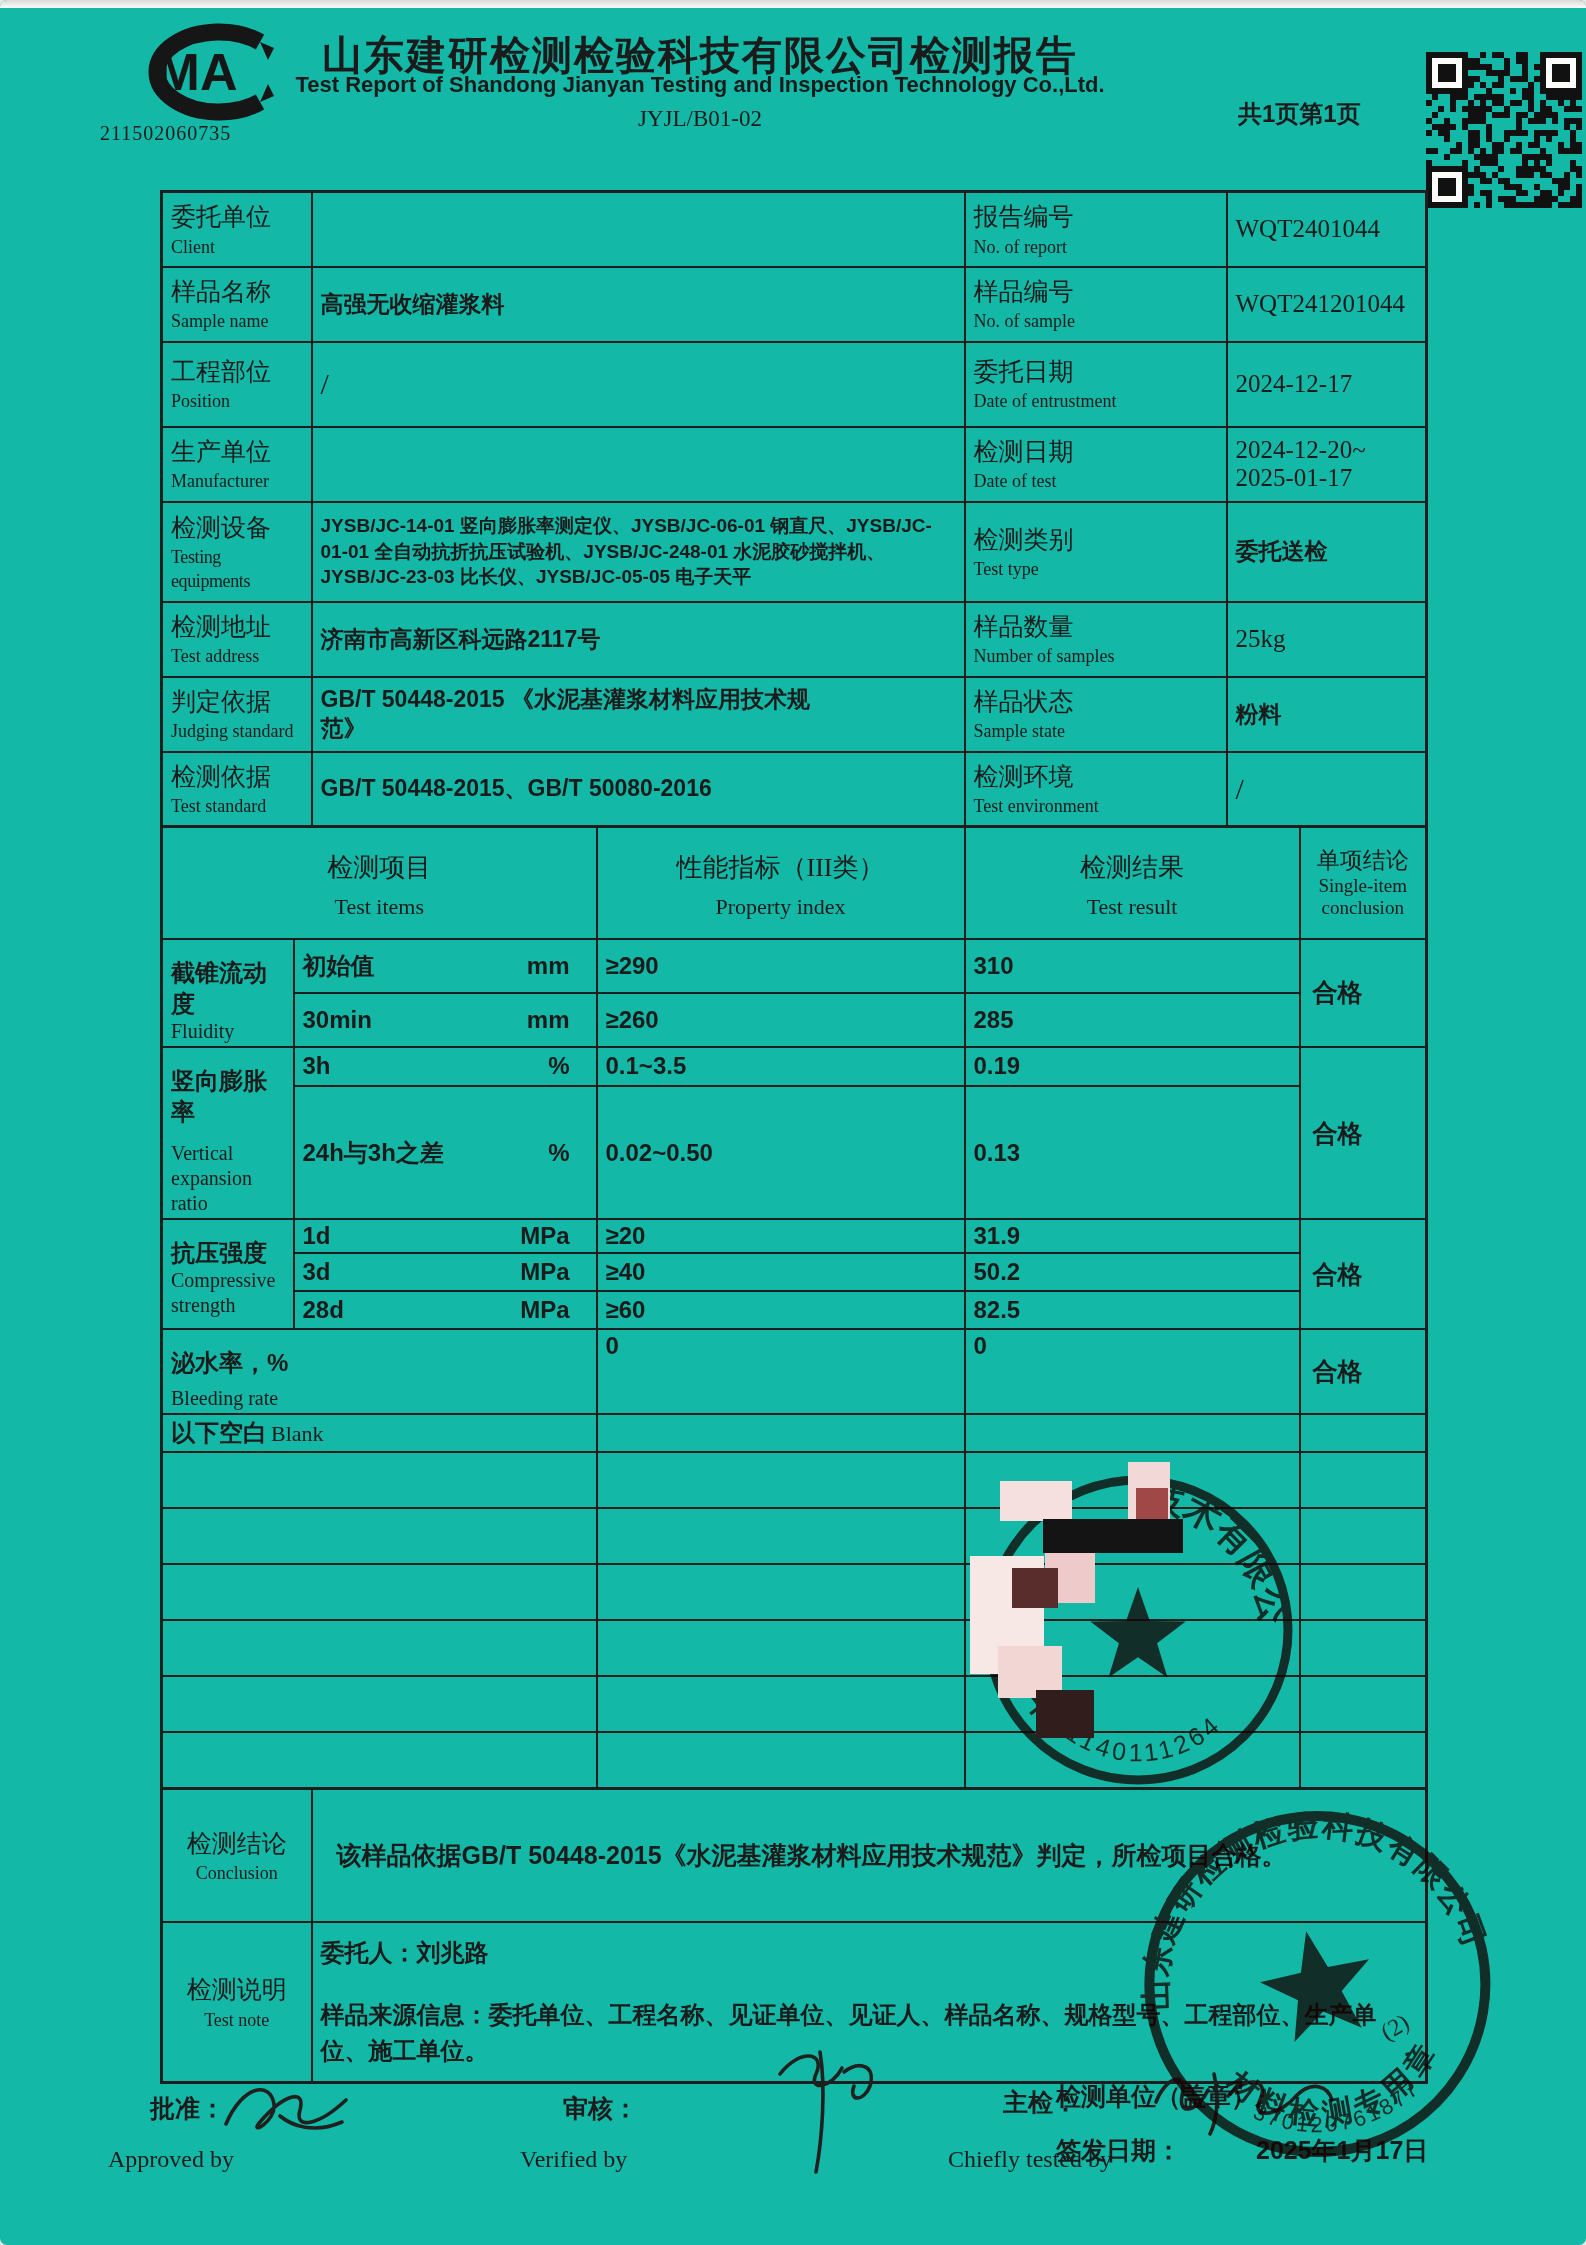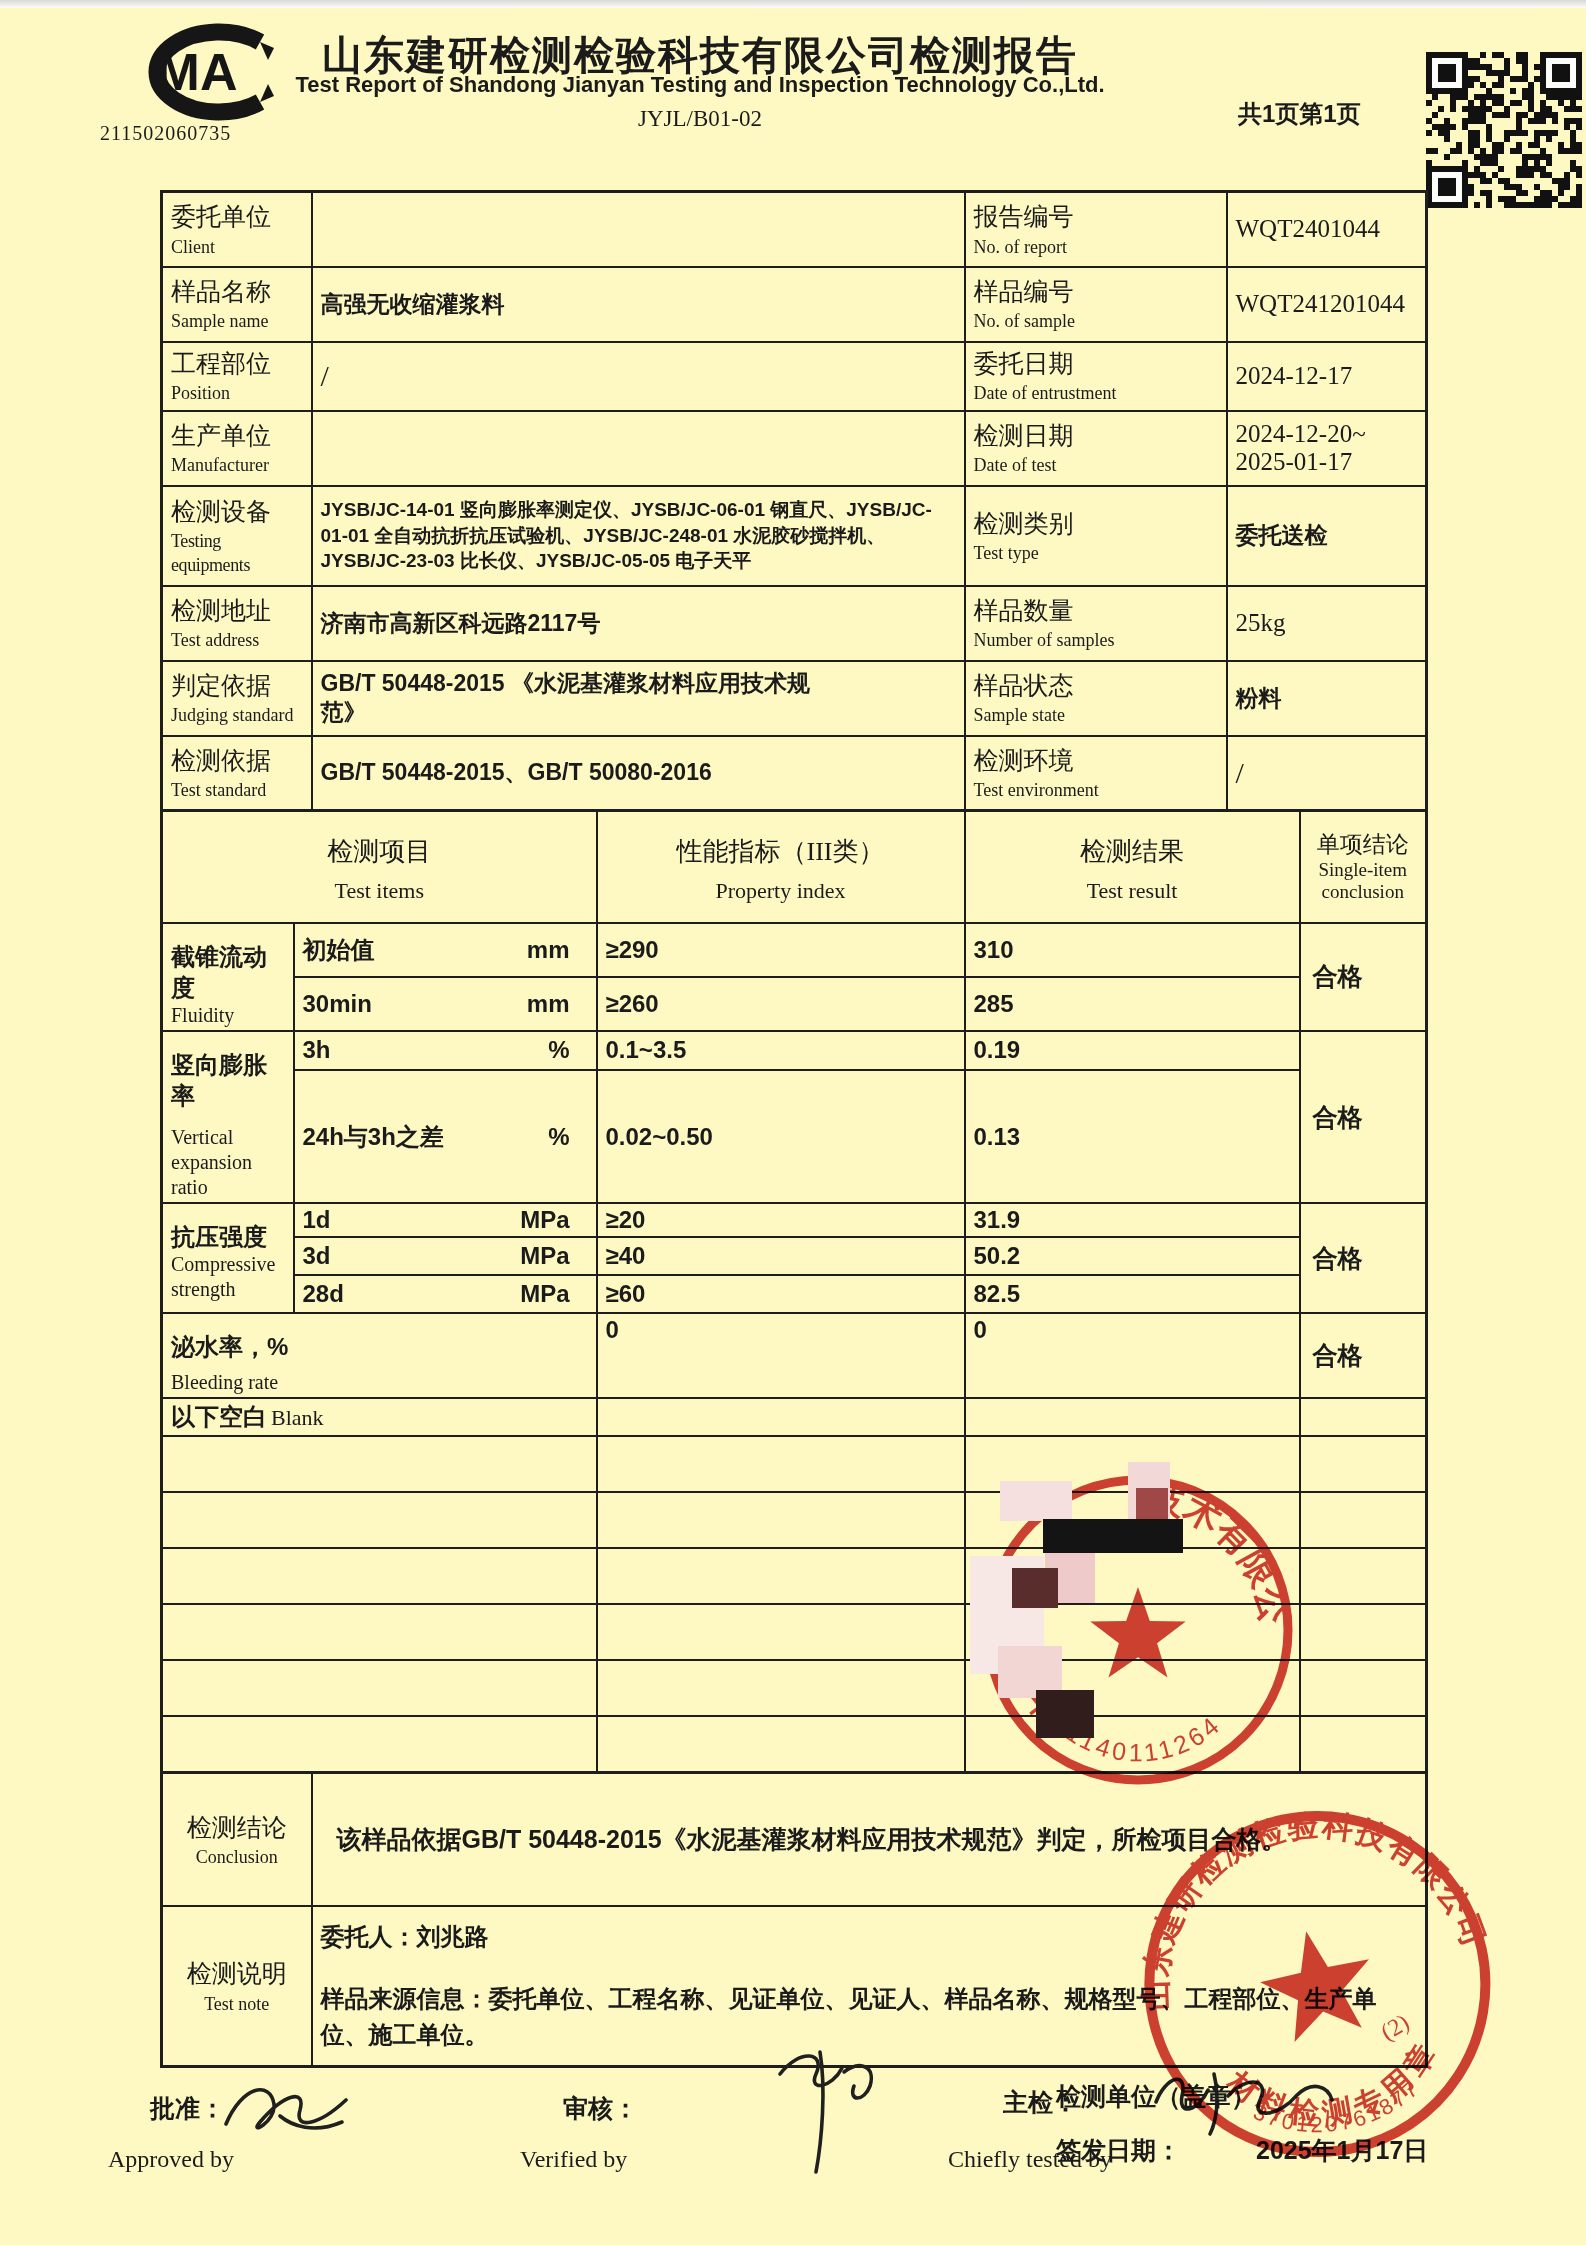--- a/index.html
+++ b/index.html
@@ -1,17 +1,17 @@
 <!DOCTYPE html>
 <html><head>
 <meta charset="utf-8">
 <style>
   html,body{margin:0;padding:0;background:#e8e8e6;}
-  .page{position:relative;width:1586px;height:2245px;margin:0 auto;background:#fef9c3;
-        font-family:"Liberation Serif",serif;color:#1b1b1b;overflow:hidden;}
+  .page{position:relative;width:1586px;height:2245px;margin:0 auto;background:#14b8a6;
+        font-family:"Liberation Serif",serif;color:#1b1b1b;overflow:hidden;border-radius:7px;}
   .page::before{content:"";position:absolute;left:0;top:0;width:100%;height:8px;
         background:linear-gradient(#d9d9d6,#fcfcfa);}
   .abs{position:absolute;}
   .ctr{text-align:center;}
   .cn-title{font-family:"Liberation Sans",sans-serif;font-weight:bold;font-size:40px;letter-spacing:2px;}
   .en-title{font-family:"Liberation Sans",sans-serif;font-weight:bold;font-size:22px;}
   .doc-code{font-size:23px;}
   .page-info{font-family:"Liberation Sans",sans-serif;font-weight:bold;font-size:24px;}
   .cma-num{font-size:20px;letter-spacing:1px;}
 
@@ -430,21 +430,21 @@
               <span class="cn">样品名称</span>
               <span class="en">Sample name</span>
             </td>
           <td class="vcn">高强无收缩灌浆料</td>
           <td class="lbl">
               <span class="cn">样品编号</span>
               <span class="en">No. of sample</span>
             </td>
           <td class="vser">WQT241201044</td>
         </tr>
-        <tr style="height:69px">
+        <tr style="height:85px">
           <td class="lbl">
               <span class="cn">工程部位</span>
               <span class="en">Position</span>
             </td>
           <td class="vser" style="font-size:30px">/</td>
           <td class="lbl">
               <span class="cn">委托日期</span>
               <span class="en">Date of entrustment</span>
             </td>
           <td class="vser">2024-12-17</td>

